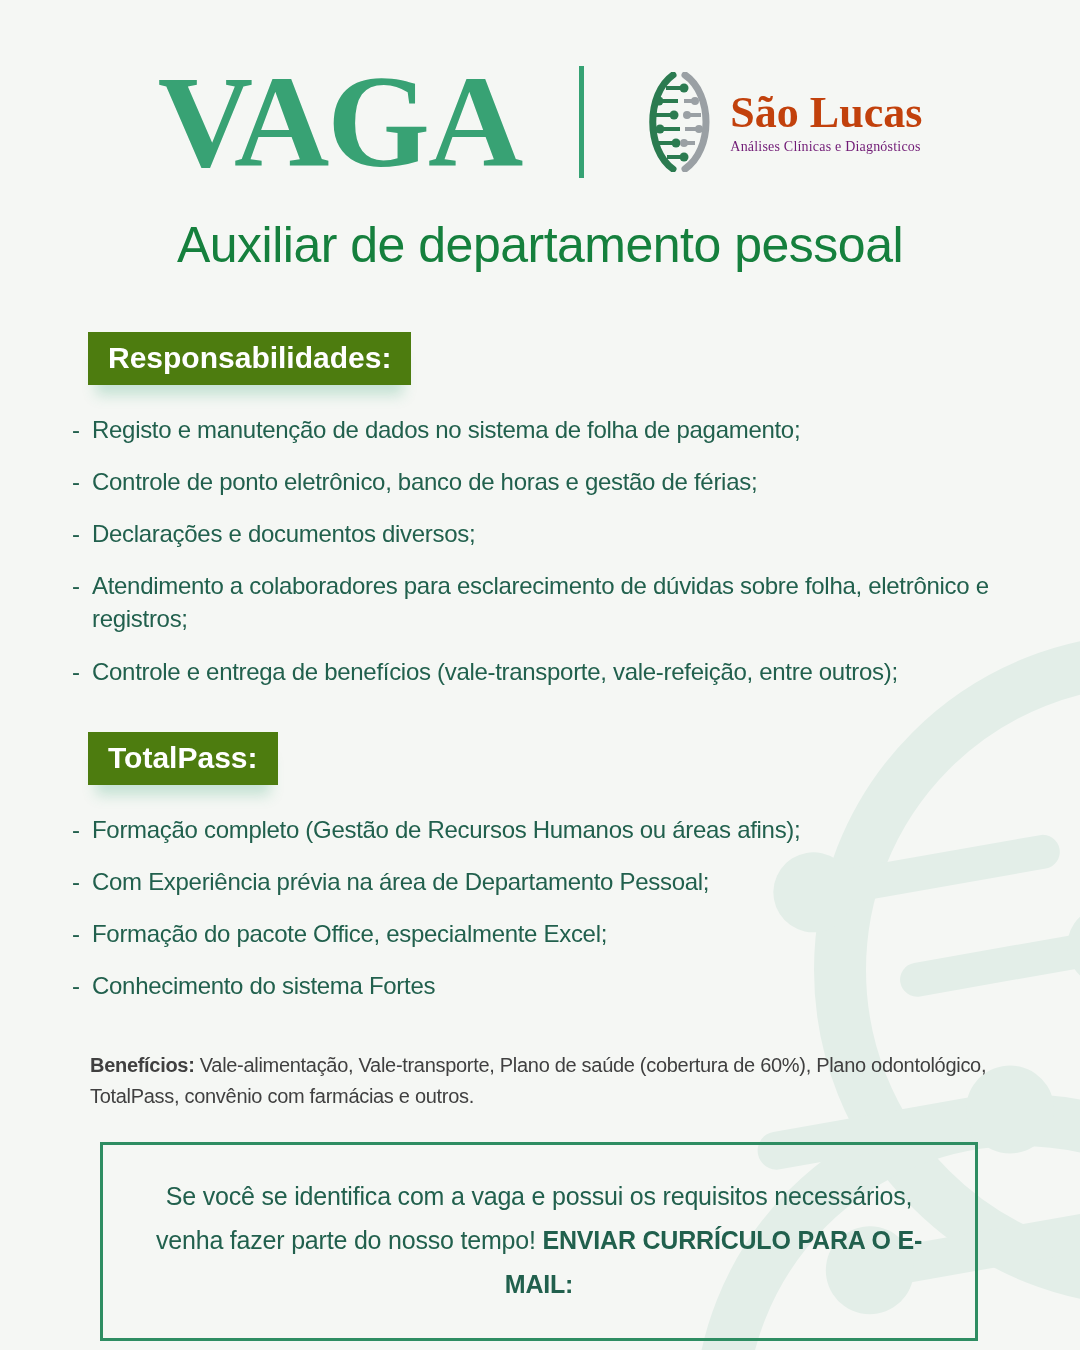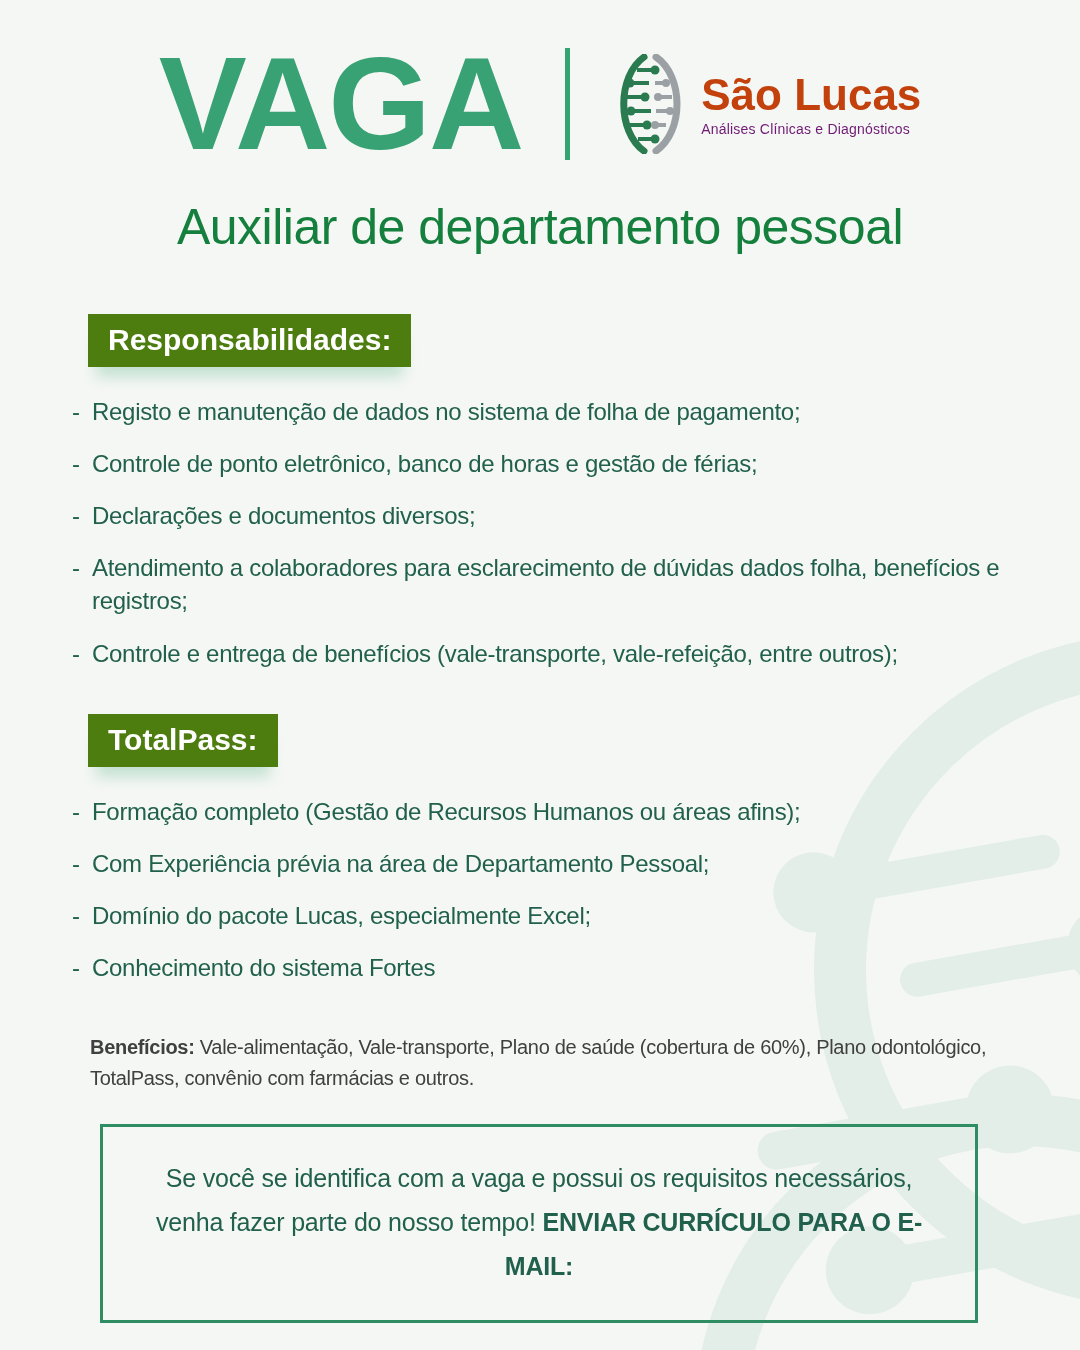--- a/index.html
+++ b/index.html
@@ -20,22 +20,23 @@
     z-index:0;
     pointer-events:none;
   }
   .content{position:relative;z-index:1;}
 
   
   .header{
     display:flex;
     align-items:center;
     justify-content:center;
-    gap:43px;
-    padding-top:38px;
+    gap:58px;
+    padding-top:56px;
+    font-family:Liberation Serif, serif;
   }
   .vaga-title{
     font-size:132px;
     font-weight:bold;
     letter-spacing:-2px;
     color:#38a274;
     line-height:1;
   }
   .vbar{
     width:5px;height:112px;
@@ -183,31 +184,31 @@
 
     <div class="subtitle">Auxiliar de departamento pessoal</div>
 
     <div class="badge-wrap badge-resp">
       <span class="badge">Responsabilidades:</span>
     </div>
     <ul class="job-list">
       <li data-bullet="-">Registo e manutenção de dados no sistema de folha de pagamento;</li>
       <li data-bullet="-">Controle de ponto eletrônico, banco de horas e gestão de férias;</li>
       <li data-bullet="-">Declarações e documentos diversos;</li>
-      <li data-bullet="-">Atendimento a colaboradores para esclarecimento de dúvidas dados folha, benefícios e registros;</li>
+      <li data-bullet="-">Atendimento a colaboradores para esclarecimento de dúvidas sobre folha, eletrônico e registros;</li>
       <li data-bullet="-">Controle e entrega de benefícios (vale-transporte, vale-refeição, entre outros);</li>
     </ul>
 
     <div class="badge-wrap badge-req">
       <span class="badge">TotalPass:</span>
     </div>
     <ul class="job-list">
       <li data-bullet="-">Formação completo (Gestão de Recursos Humanos ou áreas afins);</li>
       <li data-bullet="-">Com Experiência prévia na área de Departamento Pessoal;</li>
-      <li data-bullet="-">Domínio do pacote Lucas, especialmente Excel;</li>
+      <li data-bullet="-">Formação do pacote Office, especialmente Excel;</li>
       <li data-bullet="-">Conhecimento do sistema Fortes</li>
     </ul>
 
     <p class="benefits">
       <span class="b-label">Benefícios:</span><span> Vale-alimentação, Vale-transporte, Plano de saúde (cobertura de 60%), Plano odontológico, TotalPass, convênio com farmácias e outros.</span>
     </p>
 
     <div class="cta-box">
       <span>Se você se identifica com a vaga e possui os requisitos necessários, venha fazer parte do nosso tempo! </span><span class="cta-bold">ENVIAR CURRÍCULO PARA O E-MAIL:</span>
     </div>

